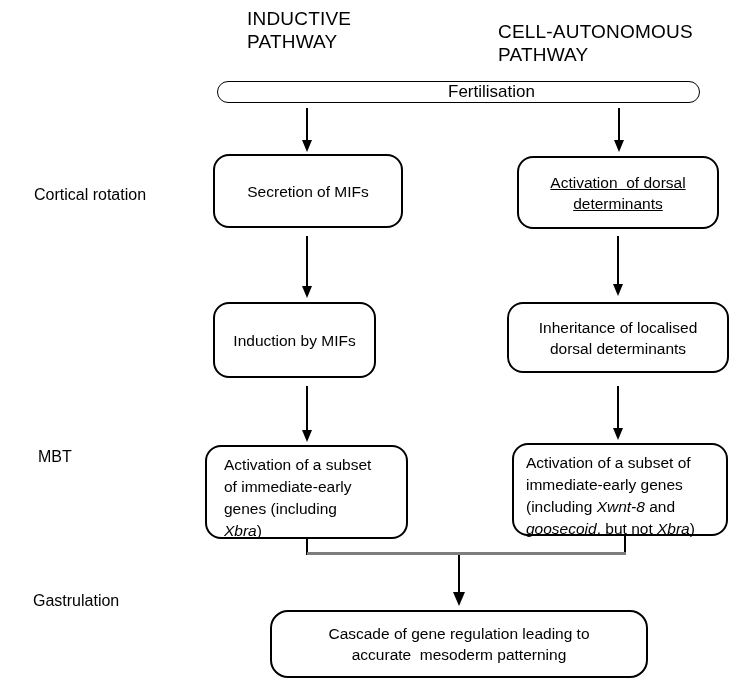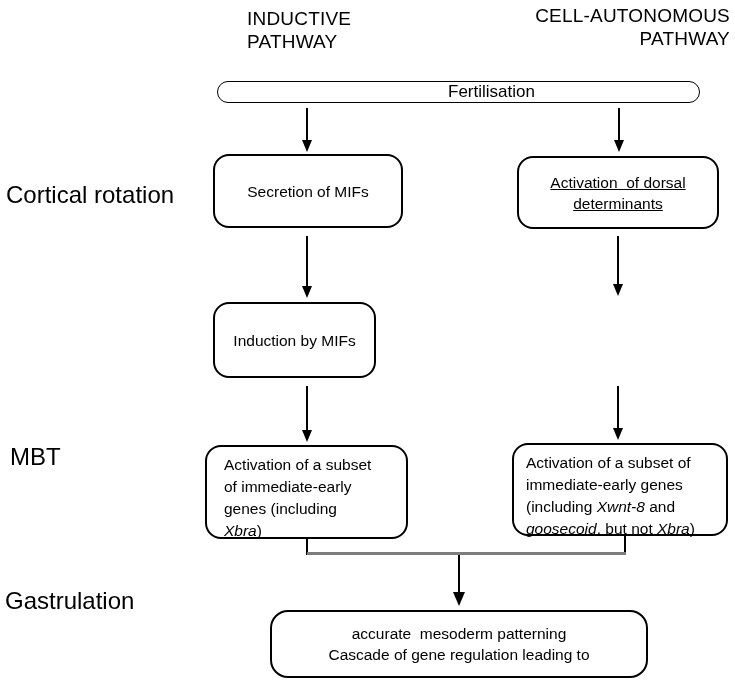--- a/index.html
+++ b/index.html
@@ -3,21 +3,21 @@
 <meta charset="utf-8">
 <style>
   html,body{margin:0;padding:0;background:#fff;}
   #stage{
     position:relative;width:735px;height:688px;background:#fff;overflow:hidden;
     font-family:"Liberation Sans","DejaVu Sans",sans-serif;color:#000;
   }
   .abs{position:absolute;}
   .pre{white-space:pre-wrap;}
   .header{font-size:19px;line-height:23px;letter-spacing:.2px;}
-  .stage-label{font-size:24px;line-height:24px;}
+  .stage-label{font-size:16px;line-height:24px;margin-left:28px;}
   .node{
     position:absolute;box-sizing:border-box;border:2px solid #000;border-radius:16px;
     background:#fff;display:flex;flex-direction:column;align-items:center;justify-content:center;
     font-size:15.5px;line-height:21px;text-align:center;
   }
   .node.leftalign{align-items:flex-start;justify-content:flex-start;text-align:left;line-height:22px;}
   .pill{
     position:absolute;box-sizing:border-box;border:1.5px solid #000;border-radius:11px;
     background:#fff;display:flex;align-items:flex-end;justify-content:center;font-size:17px;
   }
@@ -30,21 +30,21 @@
 </style>
 </head>
 <body>
 
 <div id="stage">
 
   <div class="abs header" style="left:247px;top:7px;text-align:left;">
     <div class="pre">INDUCTIVE</div>
     <div class="pre">PATHWAY</div>
   </div>
-  <div class="abs header" style="left:498px;top:4px;width:232px;text-align:right;">
+  <div class="abs header" style="left:498px;top:20px;width:232px;text-align:left;">
     <div class="pre">CELL-AUTONOMOUS</div>
     <div class="pre">PATHWAY</div>
   </div>
 
   <div class="abs stage-label" style="left:6px;top:183px;">Cortical rotation</div>
   <div class="abs stage-label" style="left:10px;top:445px;">MBT</div>
   <div class="abs stage-label" style="left:5px;top:589px;">Gastrulation</div>
 
   <div class="pill" style="left:217px;top:81px;width:483px;height:22px;padding-left:66px;">
     <span class="pre">Fertilisation</span>
@@ -72,20 +72,24 @@
     <div class="head"></div>
   </div>
   <div class="arrow" style="left:613px;top:236px;">
     <div class="shaft" style="height:48px;"></div>
     <div class="head"></div>
   </div>
 
   <div class="node" style="left:213px;top:302px;width:163px;height:76px;">
     <div class="pre">Induction by MIFs</div>
   </div>
+  <div class="node" style="left:507px;top:302px;width:222px;height:71px;">
+    <div class="pre">Inheritance of localised</div>
+    <div class="pre">dorsal determinants</div>
+  </div>
 
   <div class="arrow" style="left:302px;top:386px;">
     <div class="shaft" style="height:44px;"></div>
     <div class="head"></div>
   </div>
   <div class="arrow" style="left:613px;top:386px;">
     <div class="shaft" style="height:42px;"></div>
     <div class="head"></div>
   </div>
 
@@ -110,17 +114,17 @@
 
   <div class="stub" style="left:306px;top:538px;height:17px;"></div>
   <div class="stub" style="left:624px;top:536px;height:19px;"></div>
   <div class="hbar" style="left:307px;top:552px;width:319px;background:#7d7d7d;"></div>
   <div class="arrow" style="left:454px;top:555px;">
     <div class="shaft" style="height:37px;"></div>
     <div class="head" style="border-top-width:14px;border-left-width:6px;border-right-width:6px;"></div>
   </div>
 
   <div class="node" style="left:270px;top:610px;width:378px;height:68px;border-radius:18px;">
+    <div class="pre">Cascade of gene regulation leading to</div>
     <div class="pre">accurate  mesoderm patterning</div>
-    <div class="pre">Cascade of gene regulation leading to</div>
   </div>
 
 </div>
 
 </body></html>

